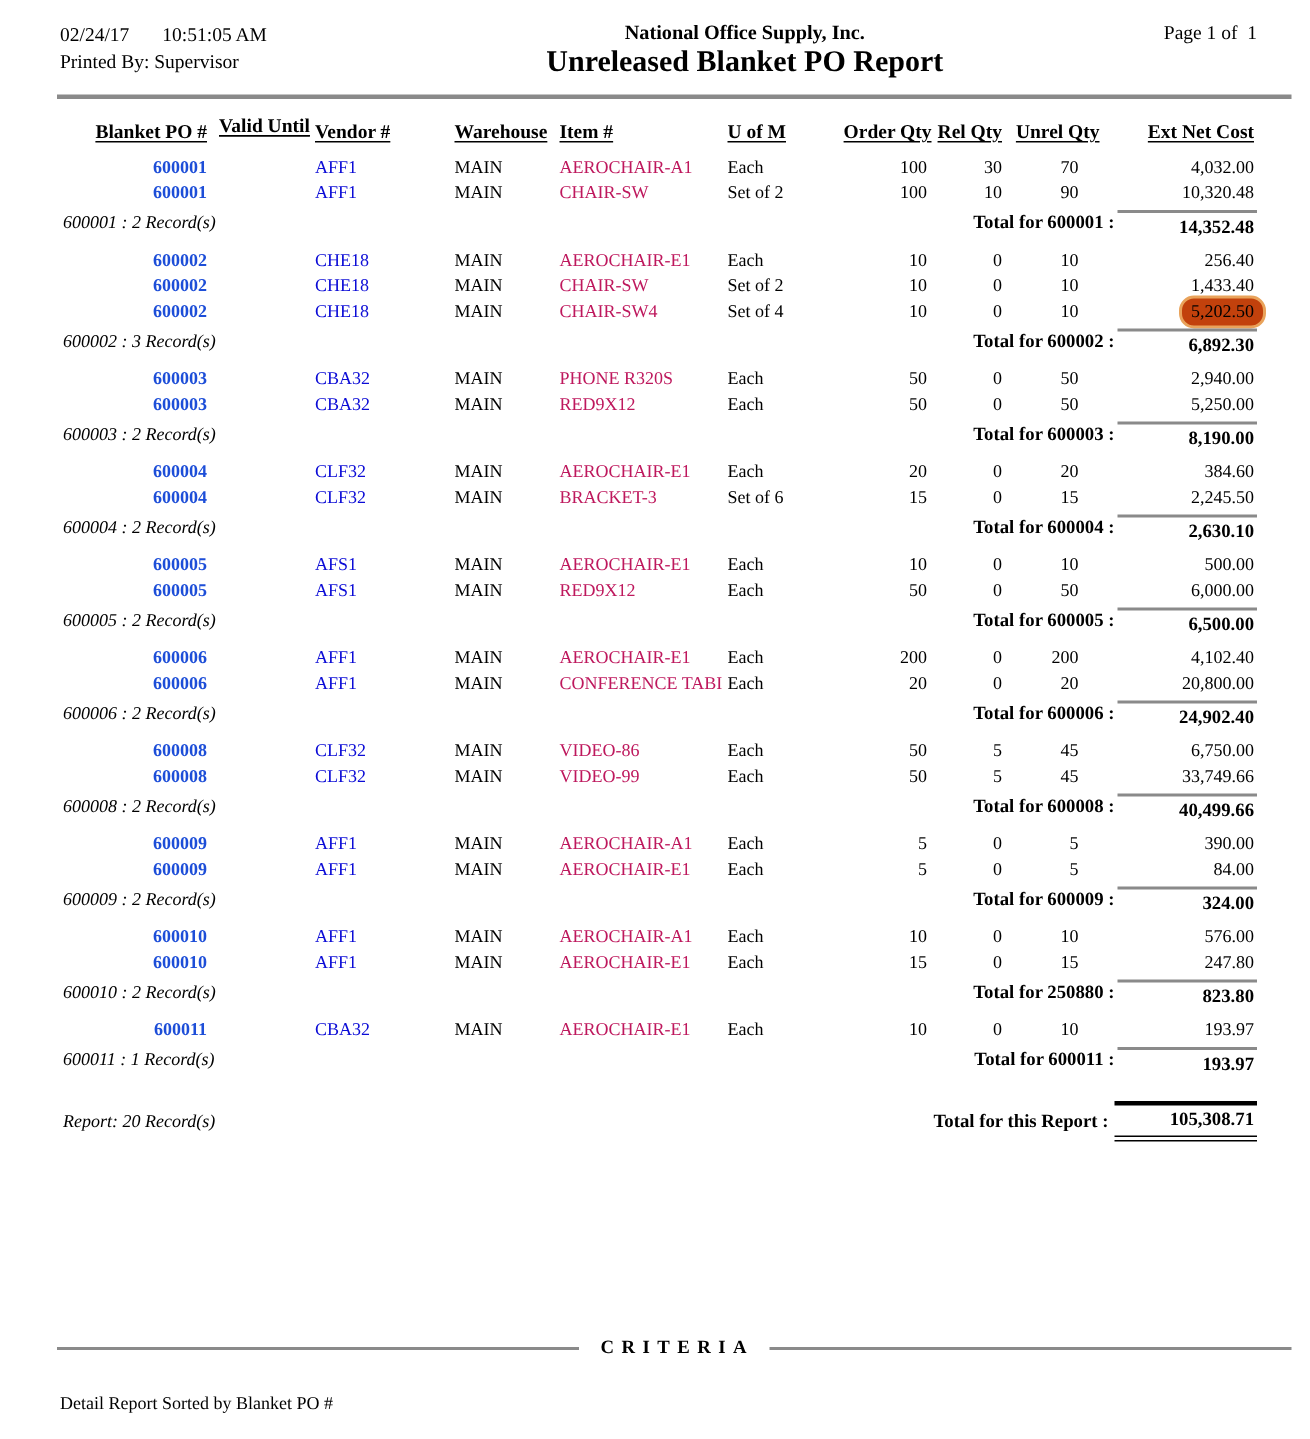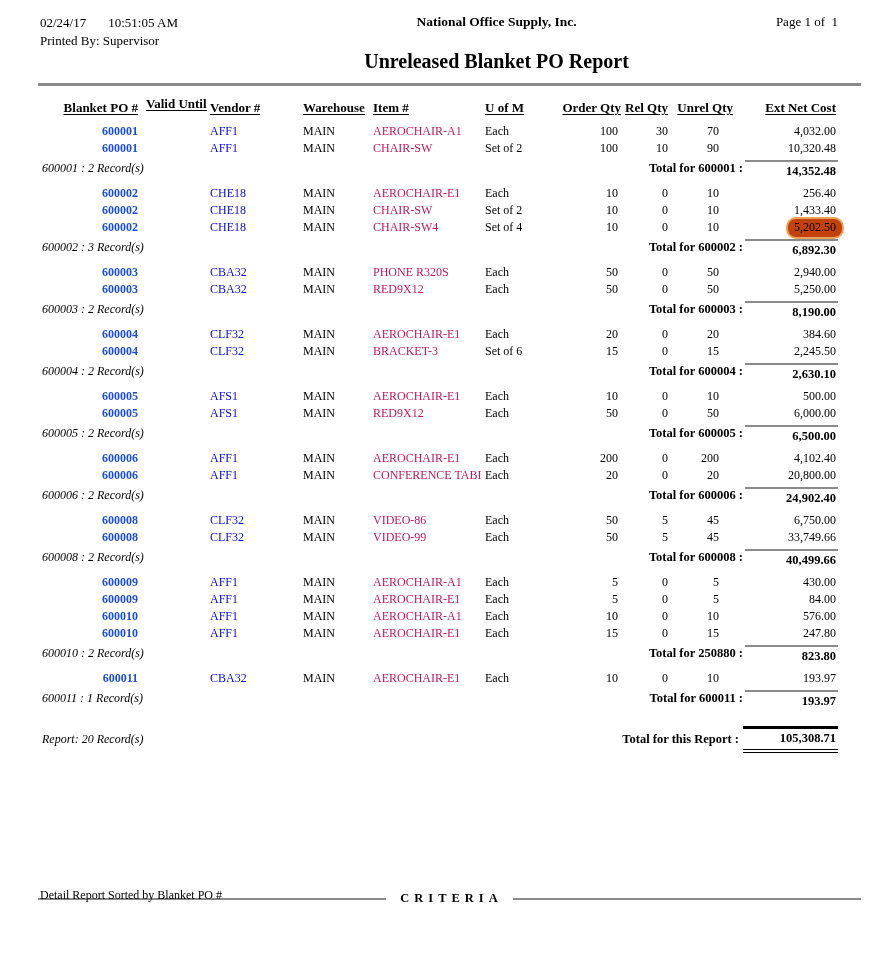--- a/index.html
+++ b/index.html
@@ -6,21 +6,21 @@
   html,body { background:#ffffff; }
   body { width:873px; height:959px; font-family:"Liberation Serif","DejaVu Serif",serif; color:#000; overflow:hidden; }
   .page { position:relative; width:873px; height:959px; padding:14px 35px 0 40px; }
 
   
   .hdr { display:flex; align-items:flex-start; }
   .hdr-left { width:225px; font-size:13px; line-height:18px; }
   .hdr-left .timegap { display:inline-block; width:22px; }
   .hdr-center { flex:1; text-align:center; }
   .company { font-size:13.5px; font-weight:bold; }
-  .report-title { font-size:20px; font-weight:bold; margin-top:20px; }
+  .report-title { font-size:20px; font-weight:bold; margin-top:0; }
   .hdr-right { width:110px; text-align:right; font-size:13px; white-space:pre; }
 
   .top-rule { border:none; border-top:3px solid #8a8a8a; margin:10px -23px 0 -2px; }
 
   
   .grid-row { display:grid; grid-template-columns:98px 67px 98px 70px 112px 70px 66px 47px 65px 105px; }
   .thead { margin-top:13px; padding-bottom:7px; font-weight:bold; font-size:13px; line-height:17px; }
   .th span { text-decoration:underline; text-underline-offset:2px; }
   .th { white-space:nowrap; }
   .t-right { text-align:right; }
@@ -53,21 +53,21 @@
   .report-footer { display:flex; align-items:center; margin-top:16px; font-size:12.5px; }
   .rf-records { font-style:italic; font-size:12px; margin-left:2px; white-space:nowrap; }
   .rf-spacer { flex:1; }
   .rf-total-label { font-weight:bold; margin-right:4px; white-space:nowrap; }
   .rf-value { width:95px; text-align:right; font-weight:bold; border-top:3px solid #000; border-bottom:4px double #000; padding:2px 2px 3px 0; }
 
   
   .criteria-wrap { position:absolute; left:38px; right:12px; top:891px; display:flex; align-items:center; }
   .criteria-line { flex:1; border-top:2px solid #8a8a8a; }
   .criteria-heading { font-weight:bold; font-size:12.5px; letter-spacing:5px; margin:0 10px 0 14px; white-space:nowrap; }
-  .footer-note { position:absolute; left:40px; top:888px; font-size:12px; }
+  .footer-note { position:absolute; left:40px; top:928px; font-size:12px; }
 </style>
 </head>
 <body>
 
 <div class="page">
 
   <div class="hdr">
     <div class="hdr-left">
       <div>
         <span>02/24/17</span><span class="timegap"></span><span>10:51:05 AM</span>
@@ -367,36 +367,42 @@
   <div class="grid-row data-row">
     <span class="cell c-po">600009</span>
     <span class="cell"></span>
     <span class="cell c-vendor">AFF1</span>
     <span class="cell">MAIN</span>
     <span class="cell c-item">AEROCHAIR-A1</span>
     <span class="cell">Each</span>
     <span class="cell c-num c-oqty">5</span>
     <span class="cell c-num">0</span>
     <span class="cell c-num c-uqty">5</span>
-    <span class="cell c-num c-cost"><span class="cost-inner">430.00</span></span>
+    <span class="cell c-num c-cost"><span class="cost-inner">390.00</span></span>
   </div>
 
   <div class="grid-row data-row">
     <span class="cell c-po">600009</span>
     <span class="cell"></span>
     <span class="cell c-vendor">AFF1</span>
     <span class="cell">MAIN</span>
     <span class="cell c-item">AEROCHAIR-E1</span>
     <span class="cell">Each</span>
     <span class="cell c-num c-oqty">5</span>
     <span class="cell c-num">0</span>
     <span class="cell c-num c-uqty">5</span>
     <span class="cell c-num c-cost"><span class="cost-inner">84.00</span></span>
   </div>
 </div>
+    <div class="group-footer">
+      <span class="gf-records">600009 : 2 Record(s)</span>
+      <span class="gf-spacer"></span>
+      <span class="gf-total-label">Total for 600009 :</span>
+      <span class="gf-value">324.00</span>
+    </div>
   </section>
 
   <section class="group">
     <div class="group-rows">
   <div class="grid-row data-row">
     <span class="cell c-po">600010</span>
     <span class="cell"></span>
     <span class="cell c-vendor">AFF1</span>
     <span class="cell">MAIN</span>
     <span class="cell c-item">AEROCHAIR-A1</span>

